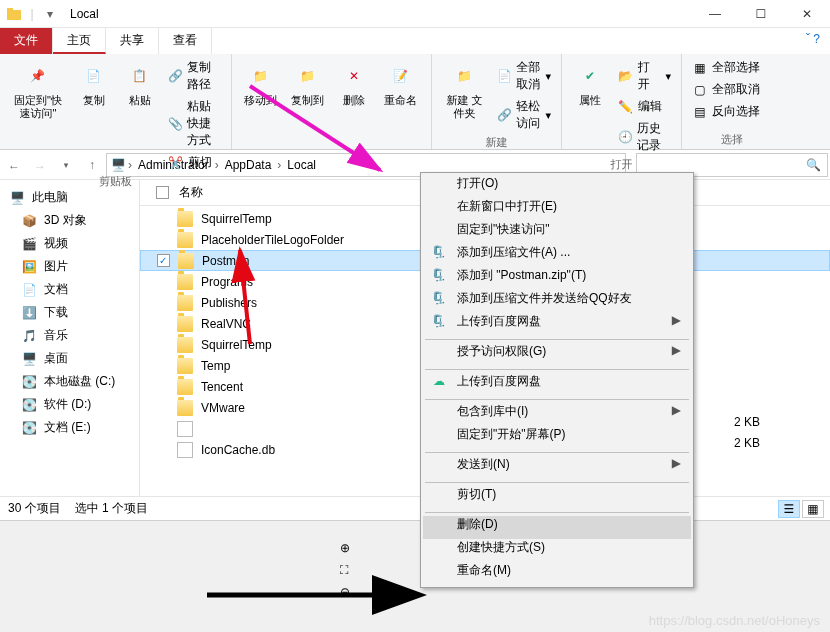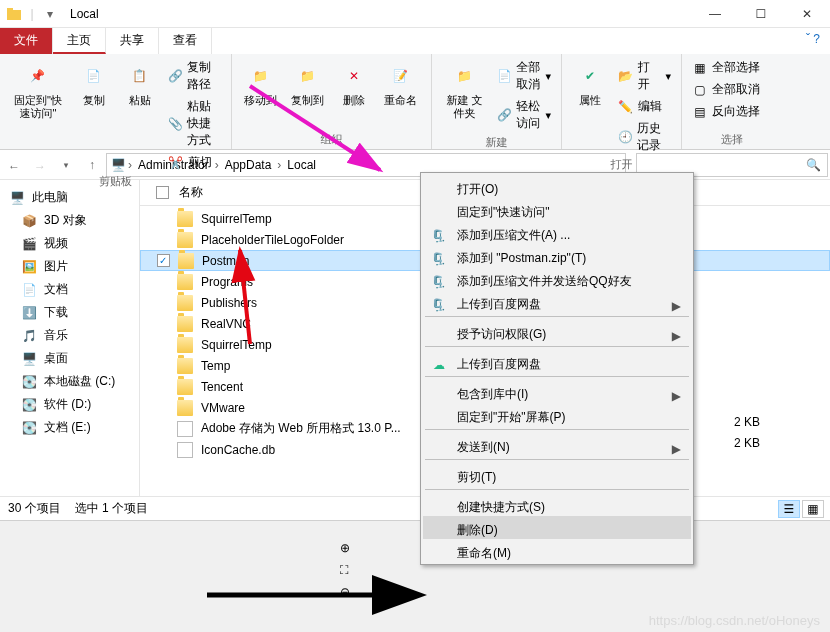--- a/index.html
+++ b/index.html
@@ -48,21 +48,21 @@
 .folder{background:linear-gradient(#ffe9a6,#f7c94b);border-radius:1px;position:relative}
 .folder::before{content:"";position:absolute;top:-3px;left:1px;width:6px;height:3px;background:#f7c94b;border-radius:1px 1px 0 0}
 .fileic{background:#fff;border:1px solid #bbb}
 .status{height:24px;border-top:1px solid #e5e5e5;display:flex;align-items:center;gap:14px;padding:0 8px;color:#444;position:relative}
 .status .views{position:absolute;right:6px;display:flex;gap:2px}
 .status .views div{width:22px;height:18px;border:1px solid #ccc;display:flex;align-items:center;justify-content:center}
 .status .views div.on{background:#cce8ff;border-color:#99d1ff}
 .preview{height:130px;background:#f0f0f0;border-top:1px solid #d0d0d0;position:relative}
 .preview .tools{position:absolute;left:340px;top:20px;display:flex;flex-direction:column;gap:8px;color:#888}
 .ctxmenu{position:absolute;top:172px;left:420px;width:274px;background:#f2f2f2;border:1px solid #a0a0a0;box-shadow:2px 2px 4px rgba(0,0,0,.3);z-index:50;padding:2px}
-.ctxmenu .mi{height:23px;display:flex;align-items:flex-end;padding:0 24px 0 34px;position:relative}
+.ctxmenu .mi{height:23px;display:flex;align-items:flex-start;padding:0 24px 0 34px;position:relative}
 .ctxmenu .mi.hov{background:#d8d8d8}
 .ctxmenu .mi .mic{position:absolute;left:8px;width:16px;height:16px;display:flex;align-items:center;justify-content:center}
 .ctxmenu .mi .arr{position:absolute;right:10px;color:#555}
 .ctxmenu .sep{height:1px;background:#c0c0c0;margin:3px 2px}
 .sizes{position:absolute;right:70px;top:2px;font-size:11px;color:#333;line-height:21px;text-align:center}
 .watermark{position:absolute;right:10px;bottom:4px;color:#d9d9d9;font-size:13px;z-index:2}
 svg{overflow:visible}
 .annot{position:absolute;z-index:60;pointer-events:none}
 </style>
 </head>
@@ -140,21 +140,20 @@
         </div>
       <div class="bigbtn">
           <div class="ic" style="color:#d02">✕</div>
           <span>删除</span>
         </div>
       <div class="bigbtn">
           <div class="ic">📝</div>
           <span>重命名</span>
         </div>
     </div>
-    <div class="lbl">组织</div>
   </div>
   <div class="rgroup" style="width:130px">
     <div class="row">
       <div class="bigbtn">
           <div class="ic">📁</div>
           <span>新建
 文件夹</span>
         </div>
       <div style="display:flex;flex-direction:column;gap:3px">
         <div class="smbtn"><span class="ic">📄</span><span>全部取消</span> ▾</div>
@@ -324,21 +323,20 @@
           <span>Tencent</span>
         </div>
         <div class="frow">
           <div class="cb"></div>
           <div class="fic folder"></div>
           <span>VMware</span>
         </div>
         <div class="frow">
           <div class="cb"></div>
           <div class="fic fileic"></div>
-          <span>Adobe 存储为 Web 所用格式 13.0 P...</span>
         </div>
         <div class="frow">
           <div class="cb"></div>
           <div class="fic fileic"></div>
           <span>IconCache.db</span>
         </div>
       </div>
     <div class="sizes" id="sizes" style="top:232px">
         <div>2 KB</div>
         <div>2 KB</div>
@@ -361,20 +359,23 @@
     <span>⛶</span>
     <span>⊖</span>
   </div>
 </div>
 
 <div class="ctxmenu" id="ctxmenu">
     <div class="mi">
       <span>打开(O)</span>
     </div>
     <div class="mi">
+      <span>在新窗口中打开(E)</span>
+    </div>
+    <div class="mi">
       <span>固定到"快速访问"</span>
     </div>
     <div class="mi">
       <span class="mic">🗜️</span>
       <span>添加到压缩文件(A) ...</span>
     </div>
     <div class="mi">
       <span class="mic">🗜️</span>
       <span>添加到 "Postman.zip"(T)</span>
     </div>
@@ -408,25 +409,25 @@
     <div class="sep"></div>
     <div class="mi">
       <span>发送到(N)</span>
       <span class="arr">▶</span>
     </div>
     <div class="sep"></div>
     <div class="mi">
       <span>剪切(T)</span>
     </div>
     <div class="sep"></div>
-    <div class="mi">
-      <span>创建快捷方式(S)</span>
-    </div>
     <div class="mi hov">
       <span>删除(D)</span>
+    </div>
+    <div class="mi">
+      <span>创建快捷方式(S)</span>
     </div>
     <div class="mi">
       <span>重命名(M)</span>
     </div>
   </div>
 
 <svg class="annot" style="left:240px;top:76px" width="160" height="110">
     <defs>
       <marker id="ah1" markerWidth="10" markerHeight="10" refX="8" refY="3" orient="auto">
         <path d="M0,0 L0,6 L9,3 z" fill="#e815c5"></path>

